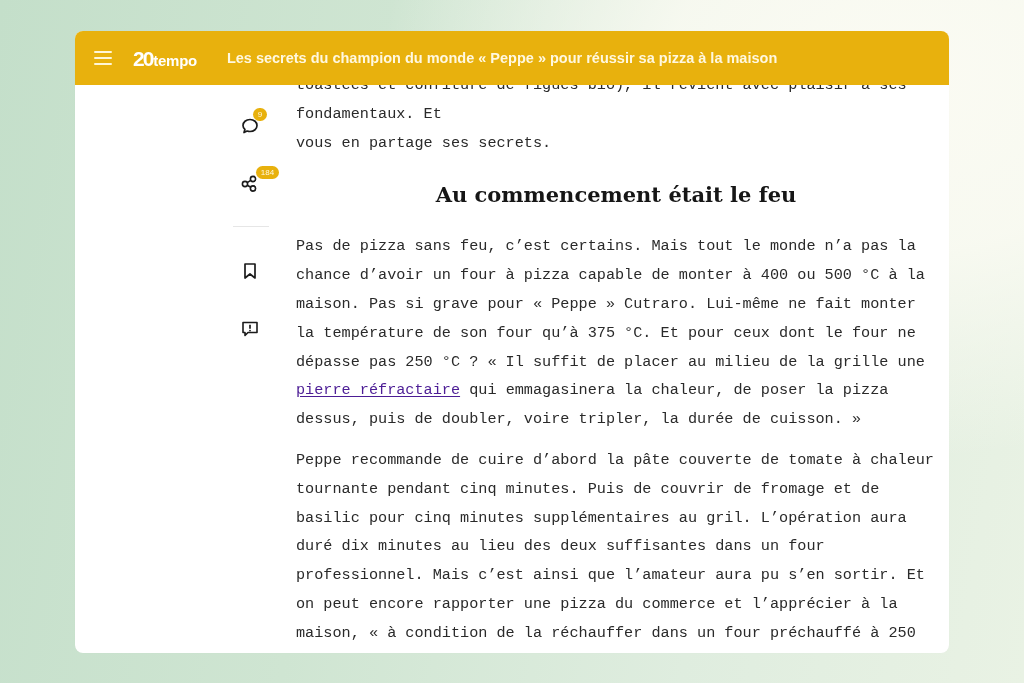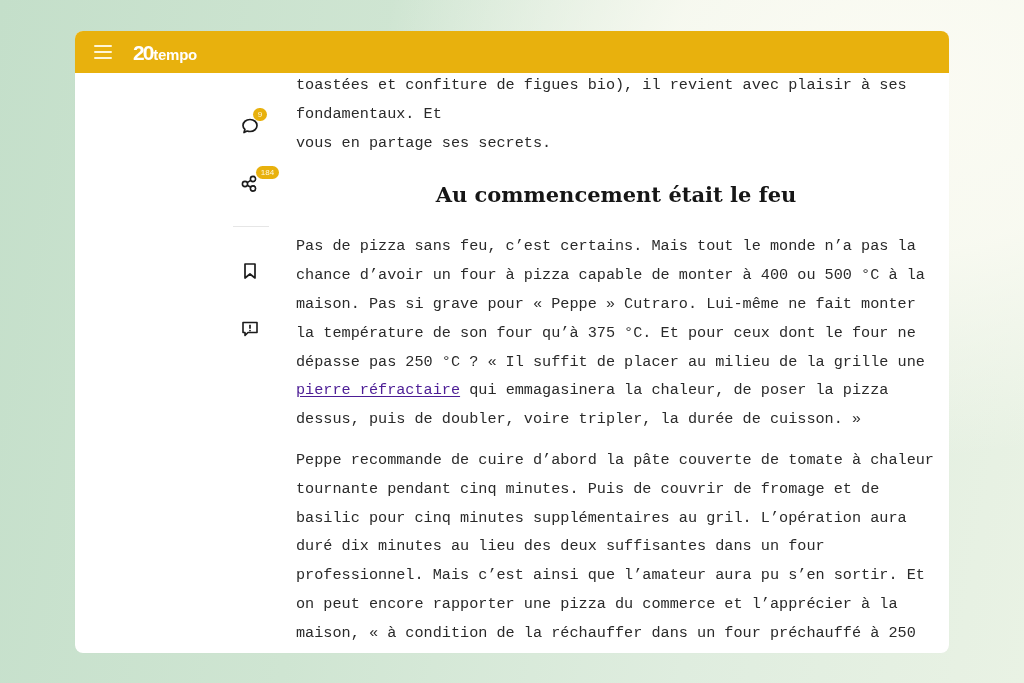--- a/index.html
+++ b/index.html
@@ -9,21 +9,21 @@
       radial-gradient(ellipse 520px 380px at 900px 80px, #fbfbf3 0%, rgba(251,251,243,0.85) 45%, rgba(251,251,243,0) 100%),
       linear-gradient(100deg, #c4dfca 0%, #cfe5d2 35%, #dfeddf 70%, #e9f2e4 100%);
     font-family: "DejaVu Serif", serif;
   }
   .card {
     position: absolute; left: 75px; top: 31px; width: 874px; height: 622px;
     background: #ffffff; border-radius: 8px; overflow: hidden;
     box-shadow: 0 0 1px rgba(0,0,0,0.04);
   }
   .topbar {
-    position: absolute; left: 0; top: 0; width: 100%; height: 42px;
+    position: absolute; left: 0; top: 0; width: 100%; height: 54px;
     background: #e8b10d; display: flex; align-items: center; z-index: 2;
   }
   .menu-btn {
     width: 18px; height: 14px; margin-left: 19px; display: flex; flex-direction: column;
     justify-content: space-between; cursor: pointer;
   }
   .menu-btn span { display: block; height: 2px; background: #fff6d6; border-radius: 1px; }
   .logo {
     margin-left: 21px; display: flex; align-items: baseline; color: #ffffff;
     font-family: "Liberation Sans", sans-serif; font-weight: bold; line-height: 1;
@@ -64,20 +64,21 @@
   <div class="topbar">
     <div class="menu-btn">
       <span></span>
         <span></span>
         <span></span>
     </div>
     <div class="logo">
       <span class="num">20</span>
       <span class="word">tempo</span>
     </div>
+    <div class="bar-title">Les secrets du champion du monde « Peppe » pour réussir sa pizza à la maison</div>
   </div>
 
   <div class="rail">
     <div class="icon-wrap" style="top:85px;">
       <svg width="20" height="20" viewBox="0 0 20 20">
         <path d="M10 3.5c4 0 7 2.7 7 6s-3 6-7 6c-1 0-2-.2-2.9-.5L4 16.5l.9-3.1C3.7 12.3 3 11 3 9.5c0-3.3 3-6 7-6z" fill="none" stroke="#1b1b1b" stroke-width="1.7" stroke-linejoin="round"></path>
       </svg>
       <span class="badge" style="left:13px; top:-8px; width:8px;">9</span>
     </div>
     <div class="icon-wrap" style="top:142px;">

